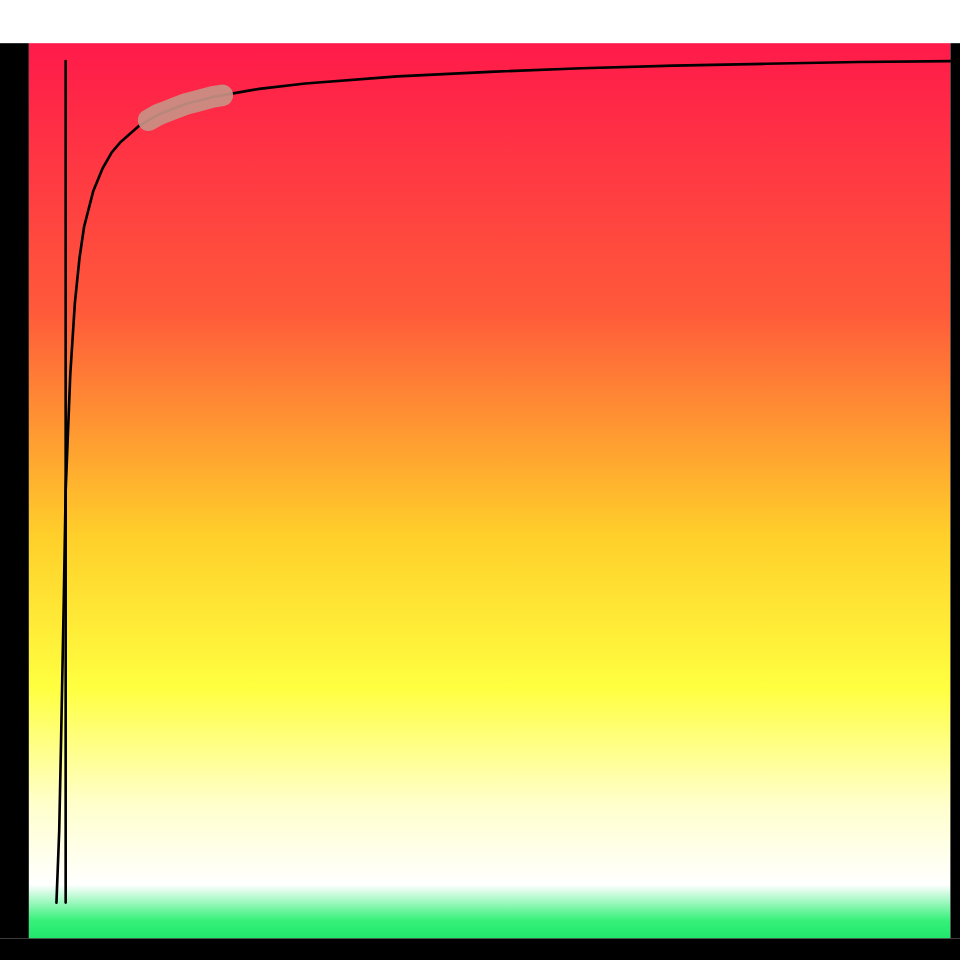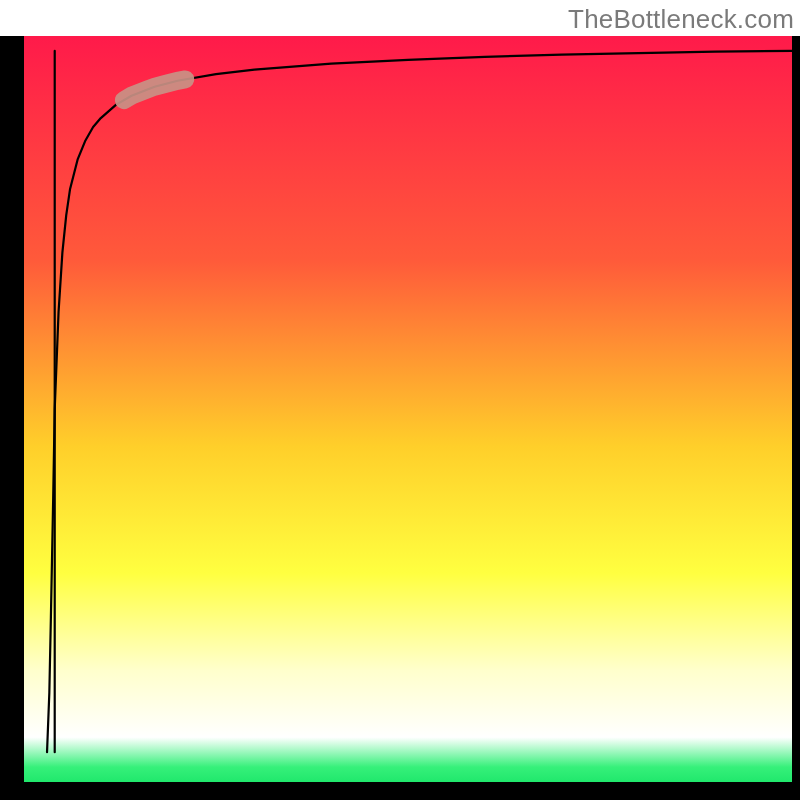--- a/index.html
+++ b/index.html
@@ -29,21 +29,20 @@
   svg.plot {
     position: absolute;
     top: 0;
     left: 0;
   }
 </style>
 </head>
 <body>
 
 <div class="stage">
-  <div class="watermark">TheBottleneck.com</div>
   <svg class="plot" width="800" height="800" viewBox="0 0 800 800">
     <defs>
       <linearGradient id="bg-grad" x1="0" y1="0" x2="0" y2="1">
           <stop offset="0%" stop-color="#ff1a4a"></stop>
           <stop offset="30%" stop-color="#ff5a3a"></stop>
           <stop offset="55%" stop-color="#ffcf2a"></stop>
           <stop offset="72%" stop-color="#ffff40"></stop>
           <stop offset="85%" stop-color="#ffffcc"></stop>
           <stop offset="94%" stop-color="#ffffff"></stop>
           <stop offset="98%" stop-color="#36f07a"></stop>

